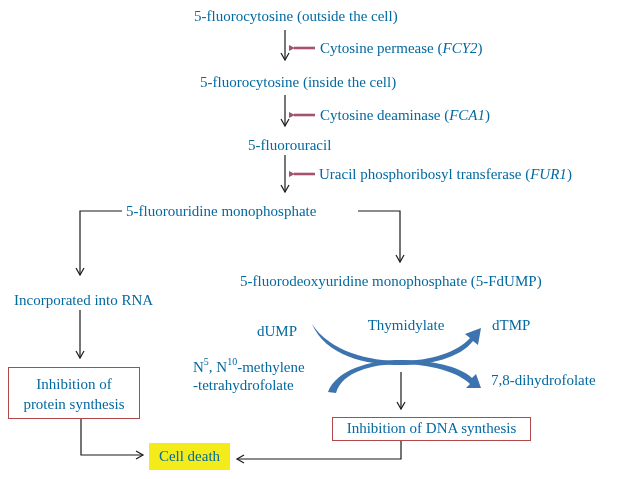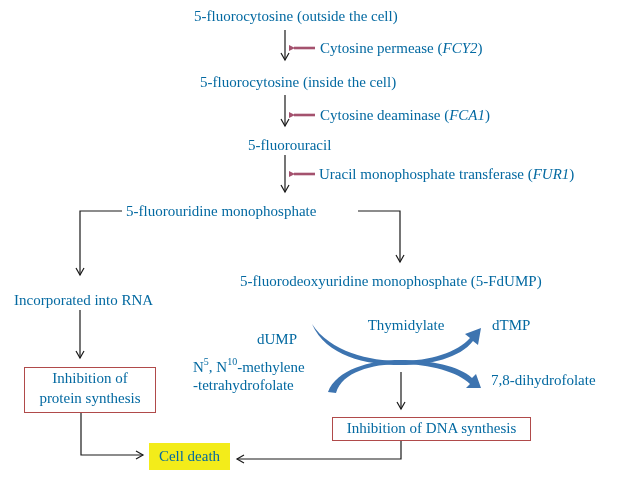--- a/index.html
+++ b/index.html
@@ -53,36 +53,36 @@
   <div class="t" style="left:194px; top:7px;">5-fluorocytosine (outside the cell)</div>
   <div class="t" style="left:320px; top:39px;">
     <span>Cytosine permease</span> (<span class="it">FCY2</span>)
   </div>
   <div class="t" style="left:200px; top:73px;text-align:center;">5-fluorocytosine (inside the cell)</div>
   <div class="t" style="left:320px; top:106px;">
     <span>Cytosine deaminase</span> (<span class="it">FCA1</span>)
   </div>
   <div class="t" style="left:248px; top:136px;">5-fluorouracil</div>
   <div class="t" style="left:319px; top:165px;">
-    <span>Uracil monophosphate transferase</span> (<span class="it">FUR1</span>)
+    <span>Uracil phosphoribosyl transferase</span> (<span class="it">FUR1</span>)
   </div>
   <div class="t" style="left:126px; top:202px;">5-fluorouridine monophosphate</div>
   <div class="t" style="left:240px; top:272px;">5-fluorodeoxyuridine monophosphate (5-FdUMP)</div>
   <div class="t" style="left:14px; top:291px;">Incorporated into RNA</div>
 
-  <div class="t" style="left:257px; top:330px;">dUMP</div>
+  <div class="t" style="left:257px; top:322px;">dUMP</div>
   <div class="t" style="left:492px; top:316px;">dTMP</div>
   <div class="t" style="left:358px; top:316px; text-align:center; width:96px; white-space:normal;">
     <div>Thymidylate</div>
   </div>
   <div class="t" style="left:193px; top:358px;">
     <div><span>N</span><sup>5</sup><span>, N</span><sup>10</sup><span>-methylene</span></div>
     <div>-tetrahydrofolate</div>
   </div>
   <div class="t" style="left:491px; top:371px;">7,8-dihydrofolate</div>
 
-  <div class="box" style="left:24px; top:367px; width:130px; height:44px; padding-top:0;">
+  <div class="box" style="left:8px; top:367px; width:130px; height:44px; padding-top:6px;">
     <div>Inhibition of</div>
     <div>protein synthesis</div>
   </div>
   <div class="box" style="left:332px; top:417px; width:197px; height:22px;">Inhibition of DNA synthesis</div>
   <div class="hl" style="left:149px; top:443px; width:81px; height:27px;">Cell death</div>
 </div>
 
 </body></html>

